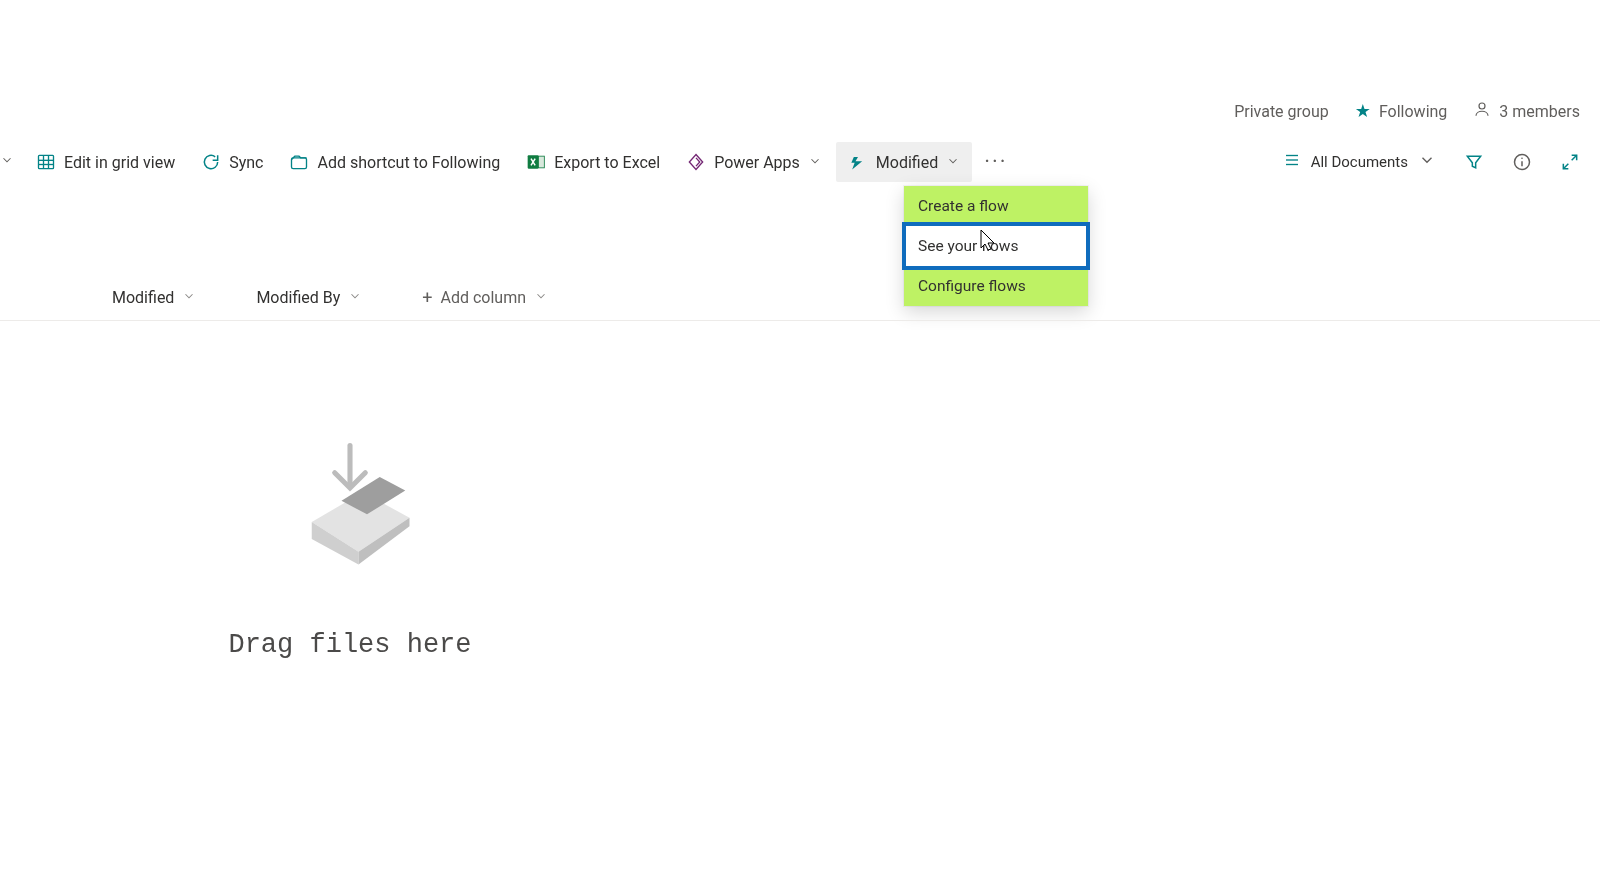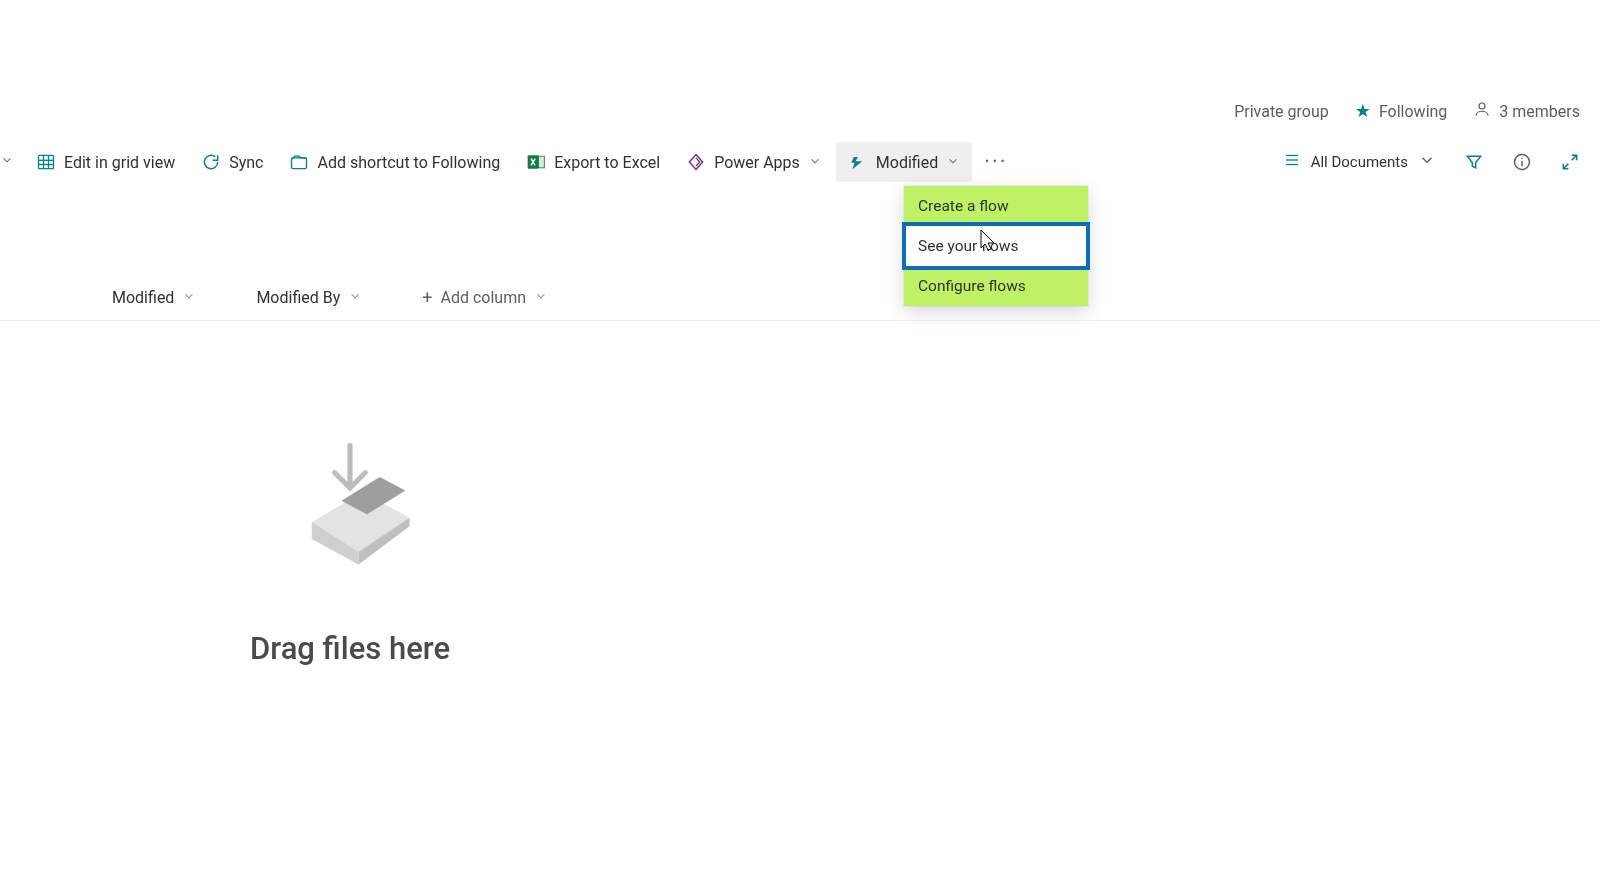--- a/index.html
+++ b/index.html
@@ -131,21 +131,21 @@
   .col.add{color:var(--muted);}
   .col.add .plus{font-size:18px;color:var(--muted);}
   
   .empty{
     position:absolute;
     top:420px; left:0; right:900px;
     display:flex;flex-direction:column;align-items:center;gap:36px;
   }
   .empty .illus svg{width:170px;height:170px;}
   .empty .txt{
-    font-size:31px;color:#4b4a49;font-weight:500;
+    font-size:27px;color:#4b4a49;font-weight:500;font-family:Liberation Mono, monospace;
   }
 </style>
 </head>
 <body>
 
 <div class="viewport">
 
   <div class="top-spacer"></div>
 
   <div class="meta-row">

